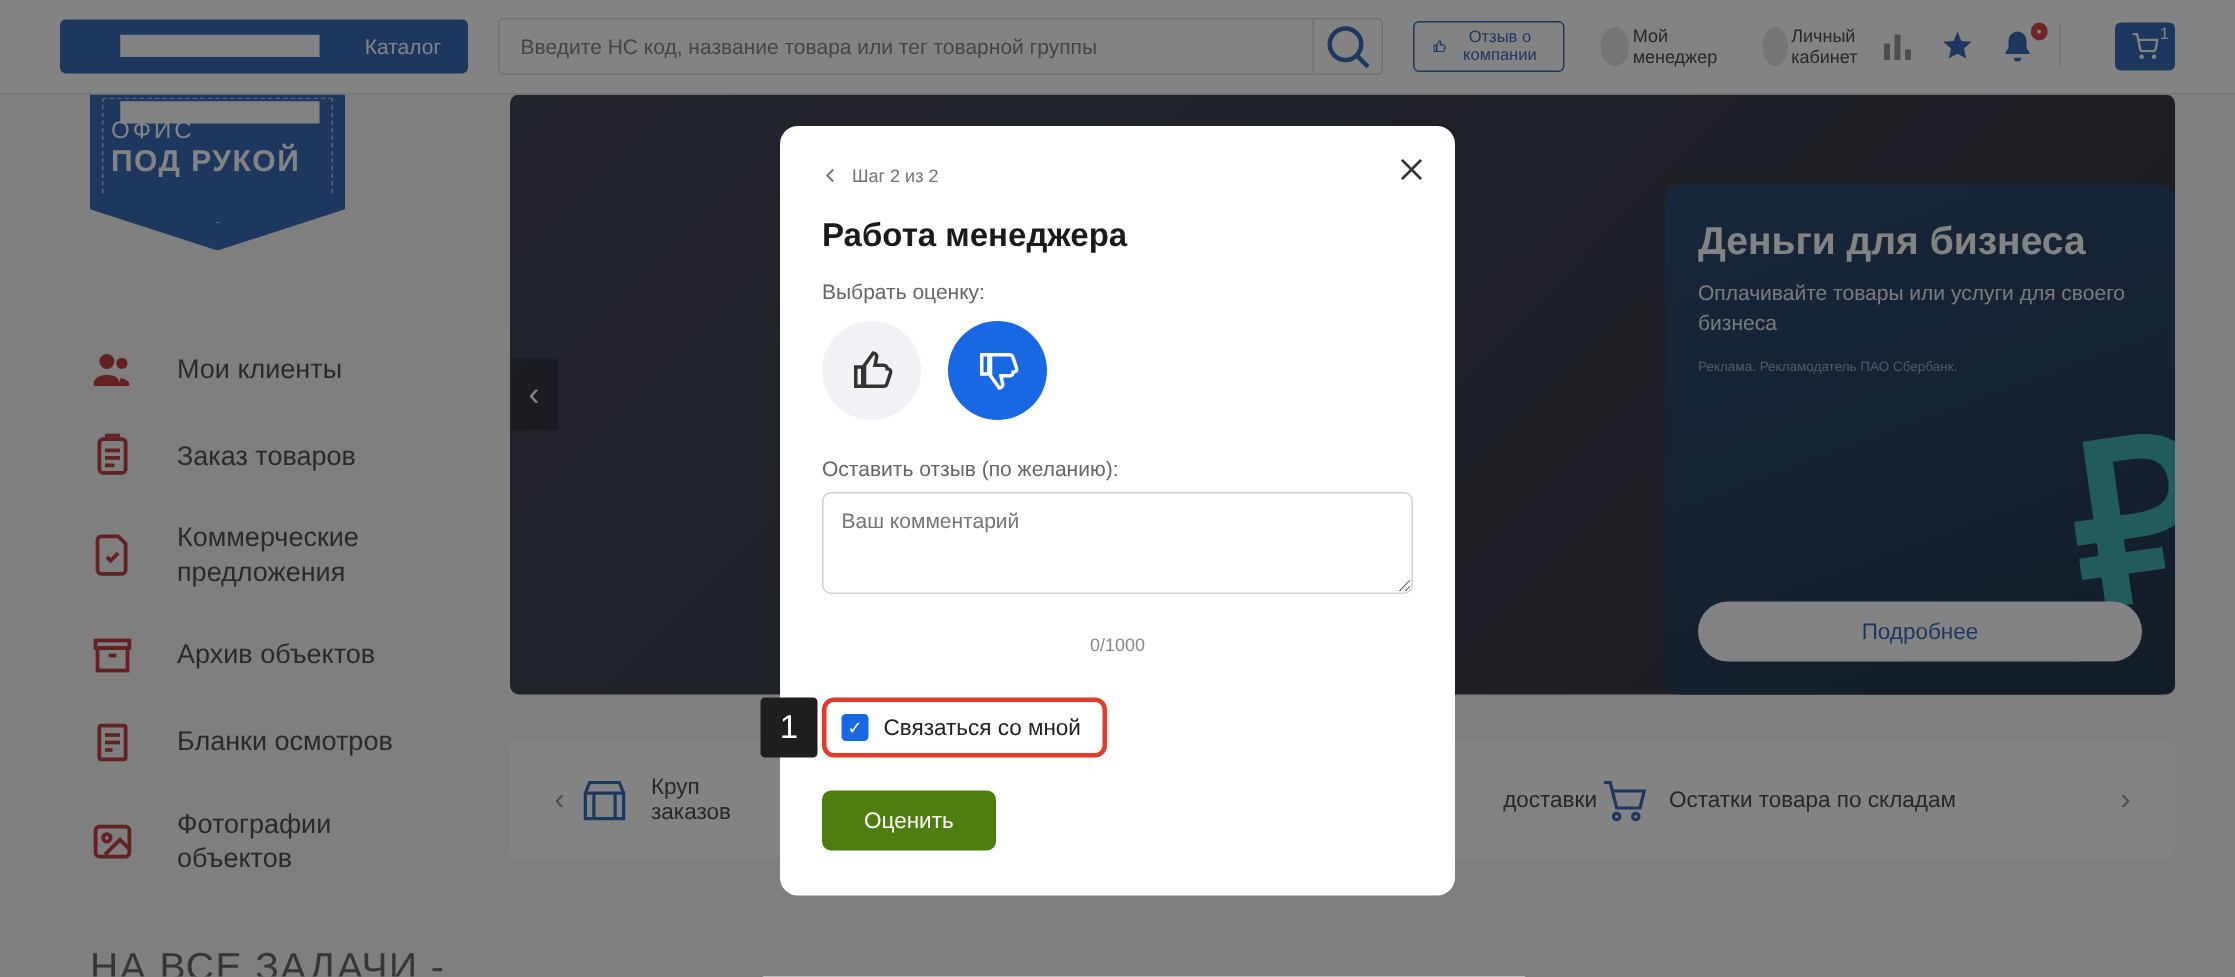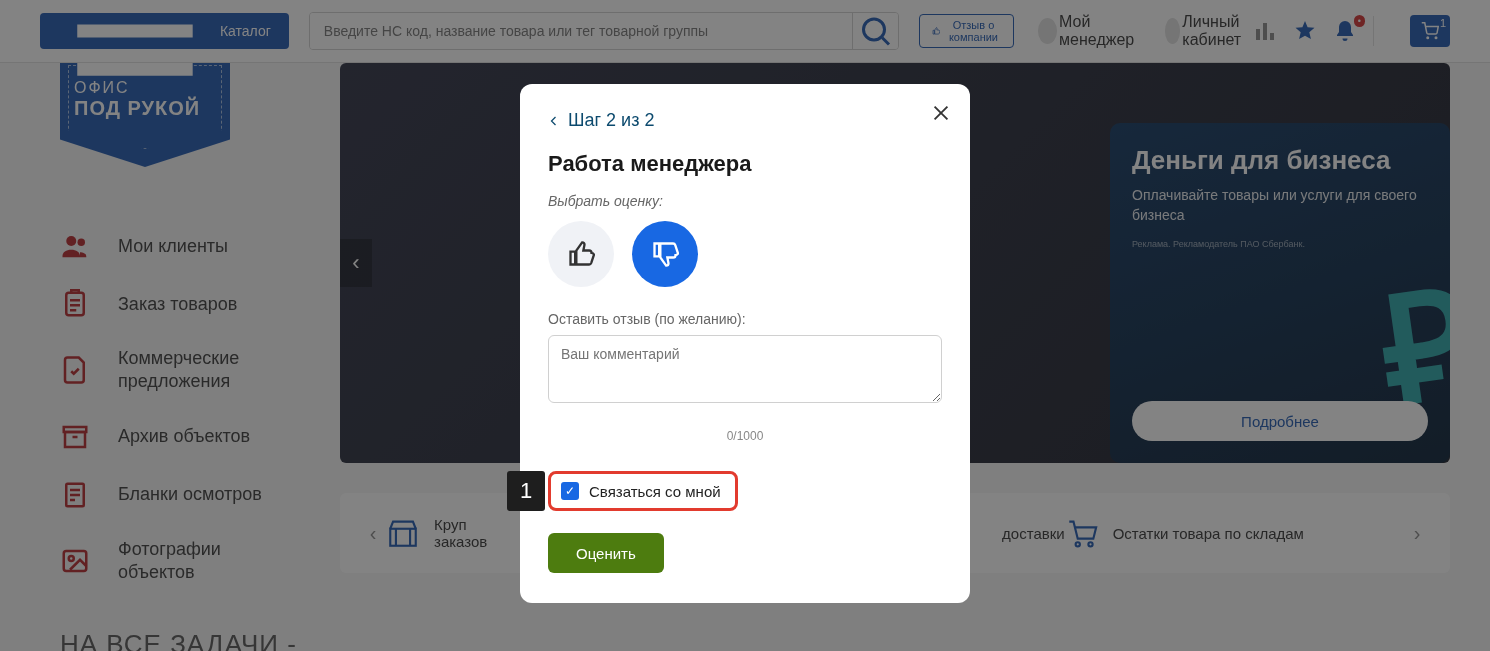--- a/index.html
+++ b/index.html
@@ -5,21 +5,21 @@
   * { box-sizing: border-box; margin: 0; padding: 0; }
   body { font-family: -apple-system, Arial, sans-serif; width: 1490px; height: 651px; overflow: hidden; position: relative; background: #f5f5f5; }
 
   
   .header { height: 63px; background: #fff; display: flex; align-items: center; padding: 0 40px; border-bottom: 1px solid #e0e0e0; position: relative; z-index: 5; }
   .catalog-btn { background: #1d57b0; color: #fff; border: none; height: 36px; padding: 0 18px; border-radius: 4px; display: flex; align-items: center; gap: 8px; font-size: 14px; cursor: pointer; }
   .search-wrap { margin-left: 20px; flex: 0 0 590px; display: flex; border: 1px solid #d0d0d0; border-radius: 4px; height: 38px; overflow: hidden; }
   .search-input { flex: 1; border: none; padding: 0 14px; font-size: 14px; outline: none; }
   .search-btn { width: 46px; border: none; background: #fff; color: #1d57b0; font-size: 18px; cursor: pointer; border-left: 1px solid #d0d0d0; }
   .review-btn { margin-left: 20px; border: 1px solid #1d57b0; color: #1d57b0; background: #fff; height: 34px; padding: 0 12px; border-radius: 4px; font-size: 11px; display: flex; align-items: center; gap: 6px; cursor: pointer; }
-  .hdr-item { display: flex; align-items: center; gap: 2px; margin-left: 24px; font-size: 16px; color: #333; cursor: pointer; }
+  .hdr-item { display: flex; align-items: center; gap: 2px; margin-left: 24px; font-size: 12px; color: #333; cursor: pointer; }
   .hdr-icons { margin-left: auto; display: flex; align-items: center; gap: 16px; }
   .hdr-icon { width: 24px; height: 24px; color: #8a8a8a; cursor: pointer; position: relative; }
   .bell-badge { position: absolute; top: -4px; right: -8px; background: #d32f2f; color: #fff; font-size: 9px; padding: 1px 4px; border-radius: 6px; }
   .cart-btn { background: #1d57b0; color: #fff; width: 40px; height: 32px; border-radius: 4px; display: flex; align-items: center; justify-content: center; position: relative; cursor: pointer; margin-left: 20px; }
   .cart-count { position: absolute; top: 2px; right: 4px; font-size: 11px; color: #fff; }
 
   
   .main { display: flex; height: calc(651px - 63px); }
   .sidebar { width: 340px; padding: 0 40px 16px 60px; }
   .logo-flag { width: 170px; height: 110px; background: #1d57b0; clip-path: polygon(0 0, 100% 0, 100% 75%, 50% 100%, 0 75%); padding: 22px 14px 0 14px; color: #fff; position: relative; margin-top: -6px; }
@@ -45,23 +45,23 @@
 
   .info-strip { position: absolute; left: 0; right: 40px; top: 430px; height: 80px; background: #fff; border-radius: 6px; display: flex; align-items: center; padding: 0 20px; }
   .info-strip .strip-nav { width: 26px; color: #888; font-size: 20px; cursor: pointer; text-align: center; }
   .strip-item { display: flex; align-items: center; gap: 14px; flex: 1; font-size: 15px; color: #333; }
   .strip-icon { width: 34px; height: 34px; color: #1d57b0; flex-shrink: 0; }
 
   
   .overlay { position: fixed; inset: 0; background: rgba(30,30,30,.55); z-index: 50; display: flex; align-items: flex-start; justify-content: center; padding-top: 84px; }
   .modal { width: 450px; background: #fff; border-radius: 12px; padding: 26px 28px 30px 28px; position: relative; }
   .modal-close { position: absolute; top: 18px; right: 18px; width: 22px; height: 22px; color: #333; cursor: pointer; font-size: 20px; display:flex; align-items:center; justify-content:center;}
-  .modal-step { display: flex; align-items: center; gap: 8px; color: #0c4a6e; font-size: 18px; cursor: pointer; text-align: right; }
+  .modal-step { display: flex; align-items: center; gap: 8px; color: #737373; font-size: 12px; cursor: pointer; text-align: right; }
   .modal-title { margin-top: 20px; font-size: 22px; font-weight: 600; color: #1a1a1a; }
-  .rate-label { margin-top: 16px; font-size: 14px; color: #666; font-style: italic; }
+  .rate-label { margin-top: 16px; font-size: 14px; color: #666; }
   .rate-row { margin-top: 12px; display: flex; gap: 18px; }
   .rate-btn { width: 66px; height: 66px; border-radius: 50%; border: none; display: flex; align-items: center; justify-content: center; cursor: pointer; }
   .rate-up { background: #f0f2f6; color: #333; }
   .rate-down { background: #1868e3; color: #fff; }
   .review-label { margin-top: 24px; font-size: 14px; color: #666; }
   .review-ta { margin-top: 8px; width: 100%; height: 68px; border: 1px solid #d0d0d0; border-radius: 6px; padding: 10px 12px; font-size: 14px; resize: vertical; outline: none; font-family: inherit; }
   .counter { margin-top: 22px; font-size: 12px; color: #888; text-align: center; }
   .contact-wrap { margin-top: 28px; display: flex; align-items: center; gap: 10px; border: 3px solid #e23b2e; border-radius: 8px; padding: 8px 14px 8px 10px; width: fit-content; position:relative;}
   .cbox { width: 18px; height: 18px; background: #1868e3; border-radius: 3px; display: flex; align-items: center; justify-content: center; color: #fff; font-size: 12px; cursor:pointer;}
   .contact-text { font-size: 15px; color: #222; }

